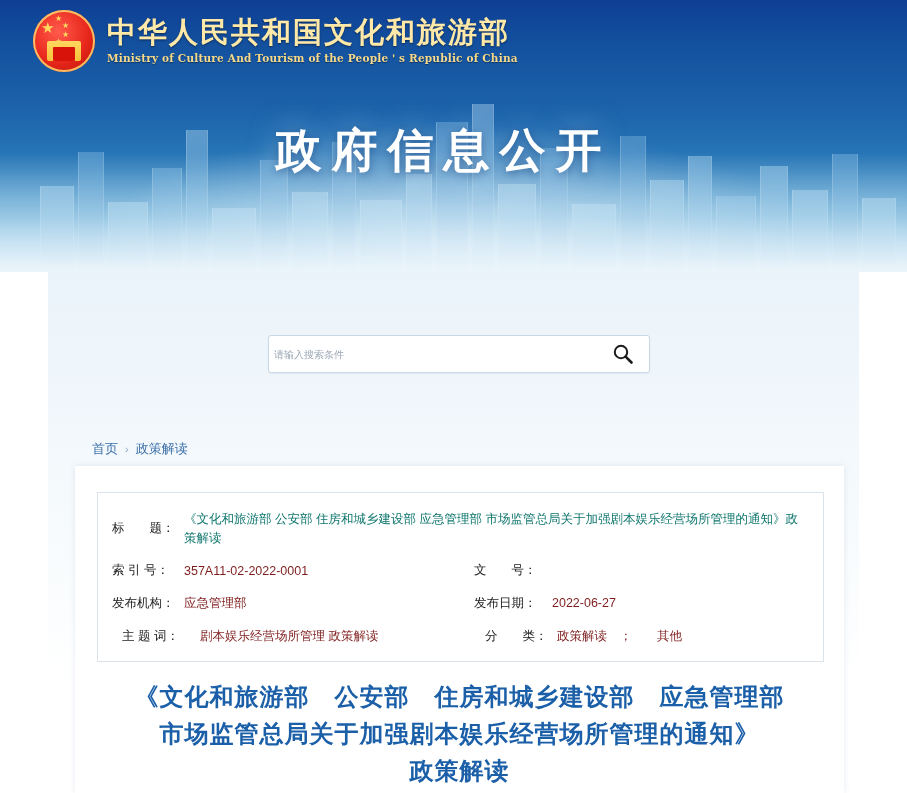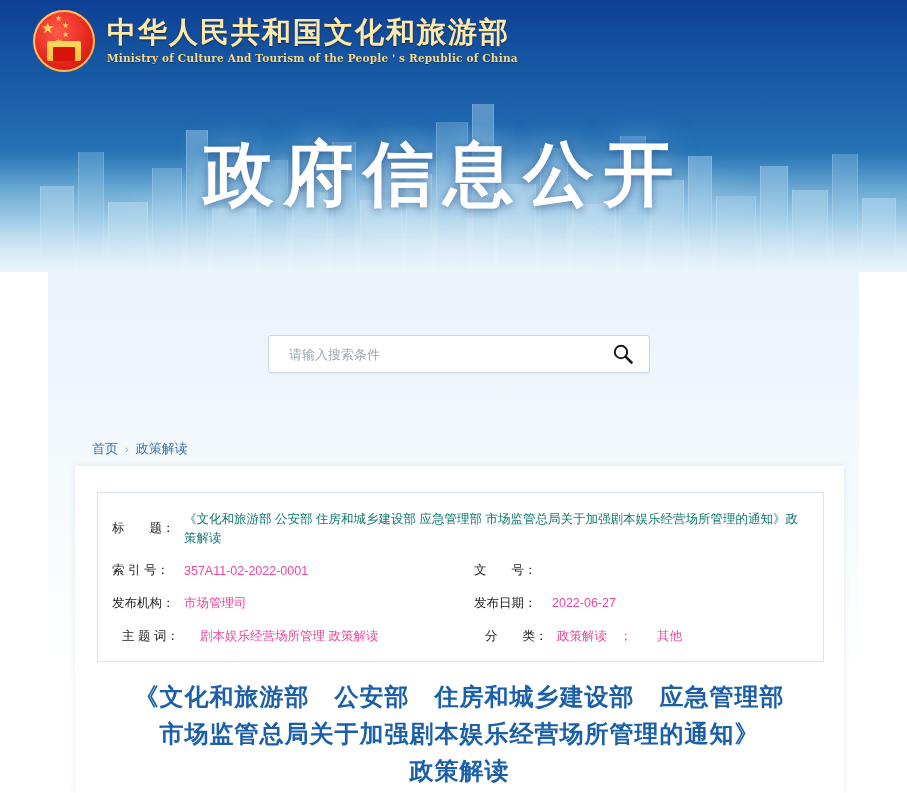--- a/index.html
+++ b/index.html
@@ -77,24 +77,24 @@
   }
   .logo-en {
     font-family: "DejaVu Serif", serif;
     font-size: 10.5px; font-weight: 700; letter-spacing: 0.2px;
     color: #f6d98b;
     text-shadow: 0 1px 1px rgba(0,0,0,0.4);
     margin-top: 2px;
   }
 
   .hero-title {
-    position: absolute; left: 0; top: 128px; width: 887px;
+    position: absolute; left: 0; top: 120px; width: 887px;
     text-align: center;
     font-family: "DejaVu Serif", serif;
-    font-size: 70px; font-weight: 700; letter-spacing: 10px;
+    font-size: 46px; font-weight: 700; letter-spacing: 10px;
     color: #ffffff;
     text-shadow: 0 2px 10px rgba(10,50,110,0.55), 0 0 28px rgba(190,225,250,0.55);
   }
 
   
   .page {
     position: absolute; left: 0; top: 272px; width: 907px; height: 521px;
     background: linear-gradient(180deg, #eaf3fa 0%, #f4f9fc 38%, #ffffff 78%, #ffffff 100%);
   }
   .sidegut-l, .sidegut-r {
@@ -110,22 +110,22 @@
     width: 382px; height: 38px;
     background: #ffffff;
     border: 1px solid #c9d8e6;
     border-radius: 3px;
     display: flex; align-items: center;
     box-shadow: 0 1px 2px rgba(40,80,130,0.07);
   }
   .search-input {
     flex: 1; height: 100%;
     border: 0; outline: 0; background: transparent;
-    padding: 0 20px;
-    font-size: 13px; color: #333;
+    padding: 0 5px;
+    font-size: 10px; color: #333;
     font-family: "Liberation Sans", sans-serif;
   }
   .search-input::placeholder { color: #9aa7b4; }
   .search-btn {
     width: 52px; height: 36px;
     border: 0; background: transparent;
     display: flex; align-items: center; justify-content: center;
     cursor: pointer;
   }
 
@@ -160,21 +160,21 @@
   .meta-cell { display: flex; align-items: center; }
   .meta-cell.left { width: 352px; padding-left: 14px; }
   .meta-cell.right { flex: 1; padding-left: 24px; }
   .meta-cell.full { width: 100%; padding-left: 14px; padding-right: 14px; }
   .meta-label {
     font-size: 12.5px; color: #222; flex: none;
     width: 72px; text-align: justify; letter-spacing: 0;
   }
   .meta-label.w80 { width: 78px; }
   .meta-value {
-    font-size: 12.5px; color: #ec4899; line-height: 1.5;
+    font-size: 12.5px; color: #7f1d1d; line-height: 1.5;
   }
   .meta-value.title { color: #0f766e; }
 
   
   .doc-title {
     position: absolute; left: 42px; top: 212px; width: 685px;
     text-align: center;
     font-family: "DejaVu Serif", serif;
     font-size: 24px; line-height: 37px;
     color: #1a5fa8; font-weight: 700;
@@ -271,21 +271,21 @@
         </div>
         <div class="meta-cell right">
           <span class="meta-label w80">文　　号：</span>
           <span class="meta-value"></span>
         </div>
       </div>
 
       <div class="meta-row">
         <div class="meta-cell left">
           <span class="meta-label">发布机构：</span>
-          <span class="meta-value">市场管理司</span>
+          <span class="meta-value">应急管理部</span>
         </div>
         <div class="meta-cell right">
           <span class="meta-label w80">发布日期：</span>
           <span class="meta-value">2022-06-27</span>
         </div>
       </div>
 
       <div class="meta-row">
         <div class="meta-cell right">
           <span class="meta-label w80">主 题 词：</span>

